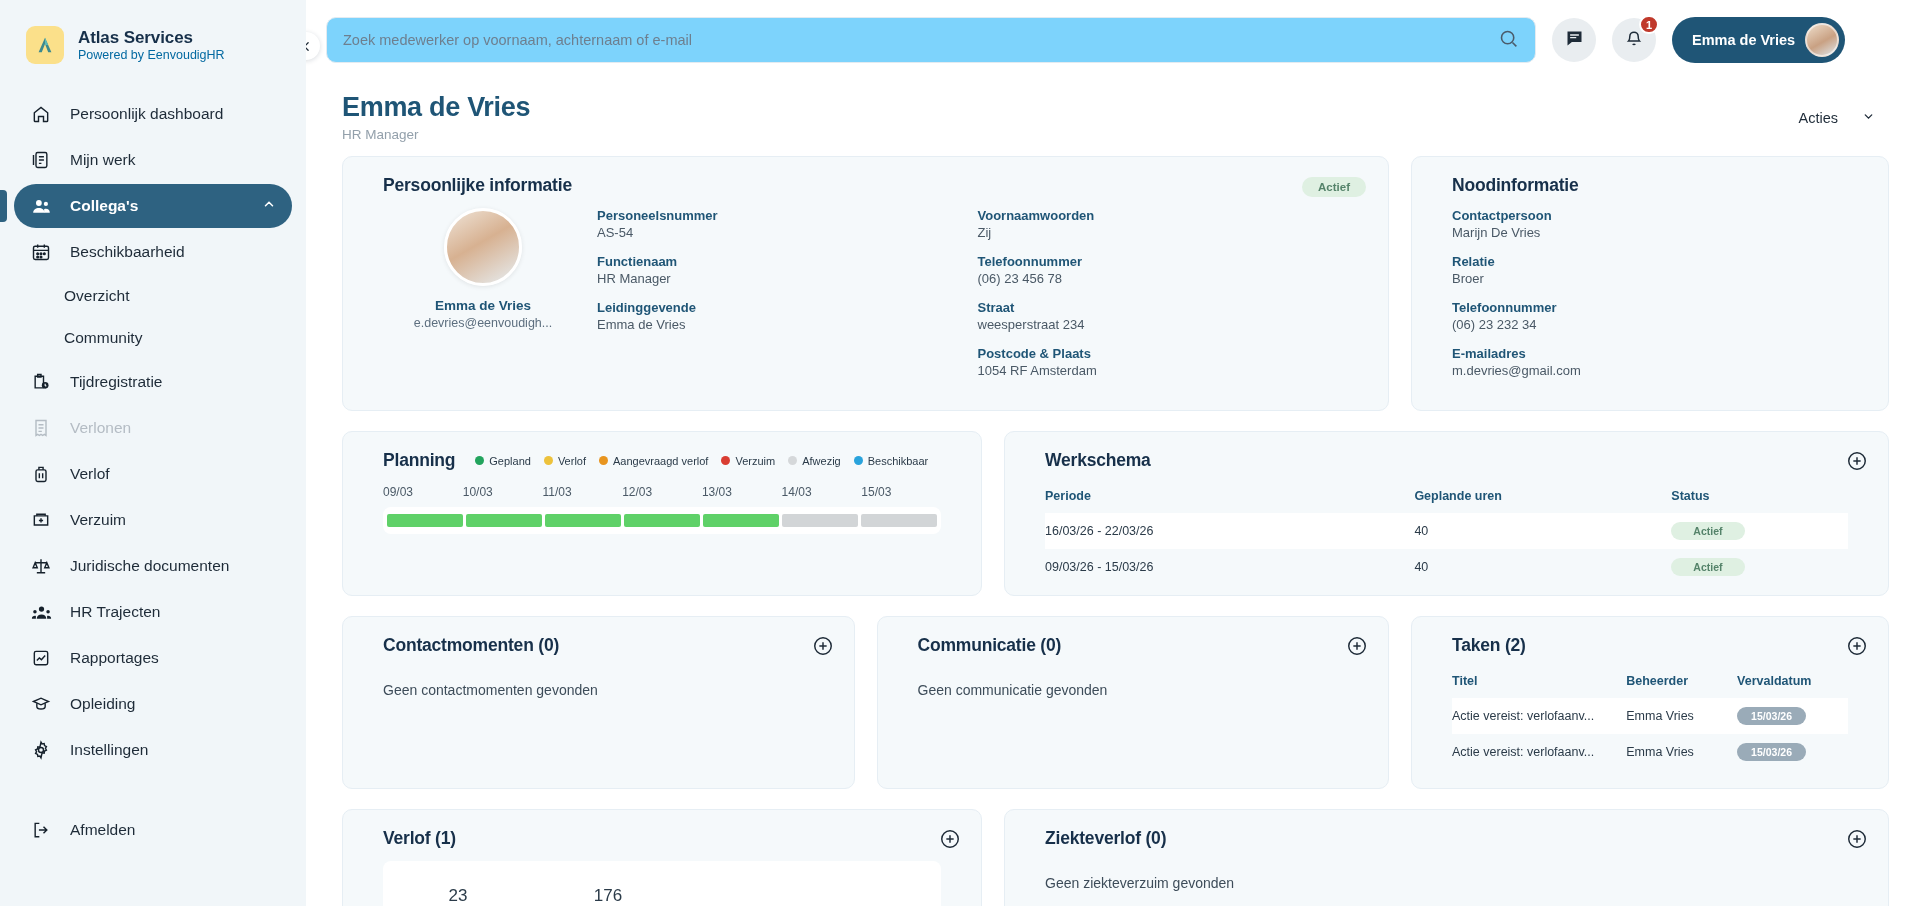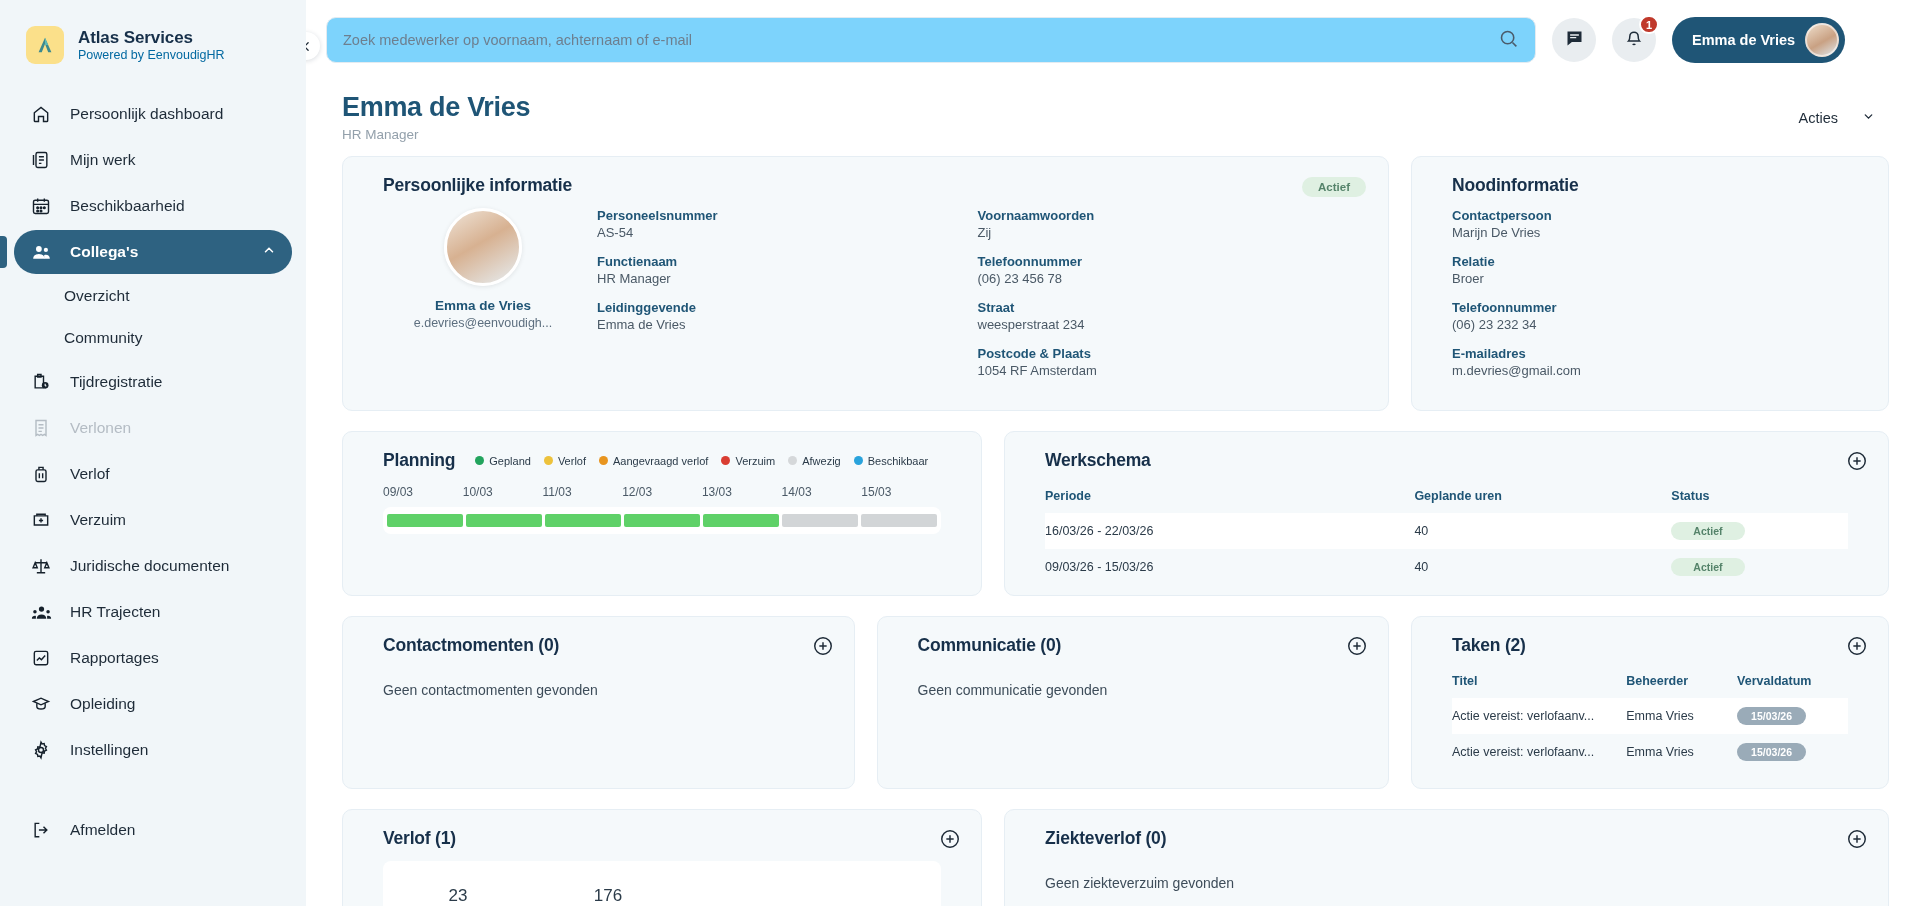--- a/index.html
+++ b/index.html
@@ -229,50 +229,50 @@
       <span class="ico">
         <svg width="20" height="20" viewBox="0 0 24 24" fill="none" stroke="#16212c" stroke-width="1.7">
             <rect x="6" y="3" width="13" height="18" rx="2"></rect>
             <path d="M3 6v12"></path>
             <path d="M9.5 8h6M9.5 12h6M9.5 16h3"></path>
           </svg>
       </span>
       <span>Mijn werk</span>
     </div>
 
+    <div class="nav-item active">
+      <span class="ico">
+        <svg width="21" height="21" viewBox="0 0 24 24" fill="#ffffff">
+            <circle cx="9" cy="8" r="3.3"></circle>
+            <path d="M2.5 19c0-3.3 2.9-5.3 6.5-5.3s6.5 2 6.5 5.3z"></path>
+            <circle cx="17" cy="9" r="2.4"></circle>
+            <path d="M15 19h6.5c0-2.6-1.9-4.3-4.4-4.3-.8 0-1.5.2-2.1.4z"></path>
+          </svg>
+      </span>
+      <span>Collega's</span>
+      <span class="chev-up">
+        <svg width="14" height="14" viewBox="0 0 24 24" fill="none" stroke="#ffffff" stroke-width="2.6" stroke-linecap="round">
+            <path d="M6 15l6-6 6 6"></path>
+          </svg>
+      </span>
+    </div>
+
     <div class="nav-item">
       <span class="ico">
         <svg width="20" height="20" viewBox="0 0 24 24" fill="none" stroke="#16212c" stroke-width="1.7">
             <rect x="3" y="5" width="18" height="16" rx="2"></rect>
             <path d="M3 10h18M8 3v4M16 3v4"></path>
             <circle cx="8" cy="14" r="1" fill="#16212c"></circle>
             <circle cx="12" cy="14" r="1" fill="#16212c"></circle>
             <circle cx="16" cy="14" r="1" fill="#16212c"></circle>
             <circle cx="8" cy="18" r="1" fill="#16212c"></circle>
             <circle cx="12" cy="18" r="1" fill="#16212c"></circle>
           </svg>
       </span>
       <span>Beschikbaarheid</span>
-    </div>
-
-    <div class="nav-item active">
-      <span class="ico">
-        <svg width="21" height="21" viewBox="0 0 24 24" fill="#ffffff">
-            <circle cx="9" cy="8" r="3.3"></circle>
-            <path d="M2.5 19c0-3.3 2.9-5.3 6.5-5.3s6.5 2 6.5 5.3z"></path>
-            <circle cx="17" cy="9" r="2.4"></circle>
-            <path d="M15 19h6.5c0-2.6-1.9-4.3-4.4-4.3-.8 0-1.5.2-2.1.4z"></path>
-          </svg>
-      </span>
-      <span>Collega's</span>
-      <span class="chev-up">
-        <svg width="14" height="14" viewBox="0 0 24 24" fill="none" stroke="#ffffff" stroke-width="2.6" stroke-linecap="round">
-            <path d="M6 15l6-6 6 6"></path>
-          </svg>
-      </span>
     </div>
 
     <div class="nav-sub">
       <span>Overzicht</span>
     </div>
     <div class="nav-sub">
       <span>Community</span>
     </div>
 
     <div class="nav-item">

